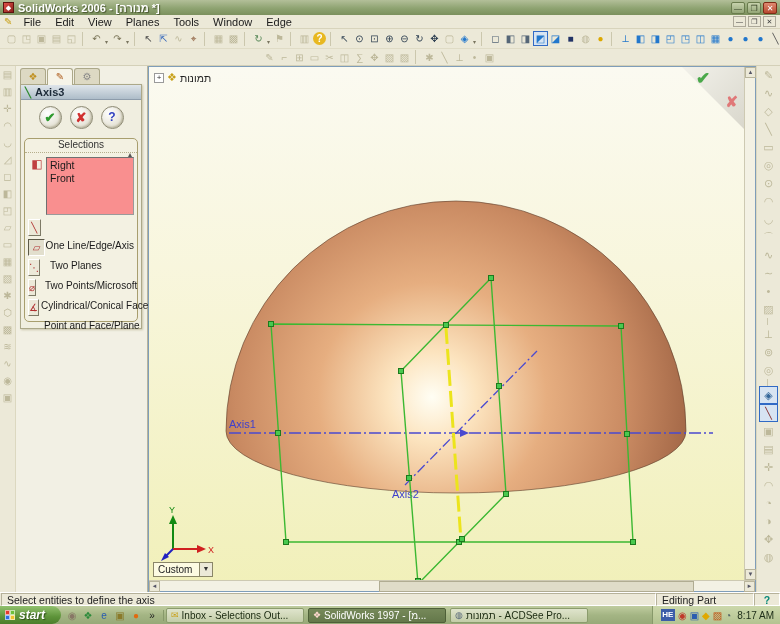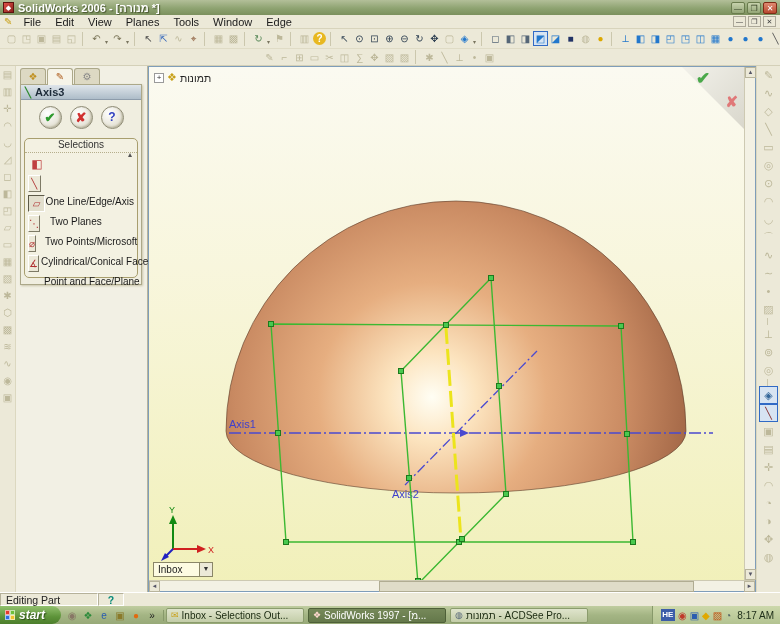--- a/index.html
+++ b/index.html
@@ -317,20 +317,24 @@
           <span class="pm-cbtn cancel">✘</span>
           <span class="pm-cbtn help">?</span>
         </div>
         <div class="groupbox">
           <div class="group-hdr">
             <span>Selections</span>
             <span class="collapse">▴</span>
           </div>
           <div class="sel-row">
             <span class="sel-cube">◧</span>
+            <div class="sel-list" id="sel-items">
+                <div class="sel-item">Right</div>
+                <div class="sel-item">Front</div>
+              </div>
           </div>
           <div id="pm-options">
               <div class="opt-row">
                 <span class="opt-btn">╲</span>
                 <span class="opt-label">One Line/Edge/Axis</span>
               </div>
               <div class="opt-row selected">
                 <span class="opt-btn">▱</span>
                 <span class="opt-label">Two Planes</span>
               </div>
@@ -416,36 +420,37 @@
         <text x="20" y="446" font-size="9" fill="#128a12">Y</text>
         <line x1="24" y1="482" x2="50" y2="482" stroke="#d02020" stroke-width="2"></line>
         <polygon points="57,482 48,478 48,486" fill="#d02020"></polygon>
         <text x="59" y="486" font-size="9" fill="#d02020">X</text>
         <line x1="24" y1="482" x2="16" y2="490" stroke="#2020c0" stroke-width="2"></line>
         <polygon points="12,494 20,490 16,486" fill="#2020c0"></polygon>
       </g>
     </svg>
 
     <div class="view-combo">
-      <span class="cv">Inbox</span>
+      <span class="cv">Custom</span>
       <span class="cb">▼</span>
     </div>
 
     <div class="vscroll">
       <span class="sbtn">▲</span>
       <span class="sbtn">▼</span>
     </div>
     <div class="hscroll">
       <span class="sbtn" style="left:0;">◄</span>
       <div class="hthumb"></div>
       <span class="sbtn" style="right:0;">►</span>
     </div>
   </div>
 
   <div class="statusbar">
+    <span class="status-sec status-msg">Select entities to define the axis</span>
     <span class="status-sec status-mode">Editing Part</span>
     <span class="status-sec status-help">?</span>
   </div>
 
   <div class="taskbar">
     <div class="start-btn">
       <span class="start-flag">
         <i style="background:#e23a2e;"></i>
           <i style="background:#6fbf3a;"></i>
         <i style="background:#2e6fe2;"></i>

